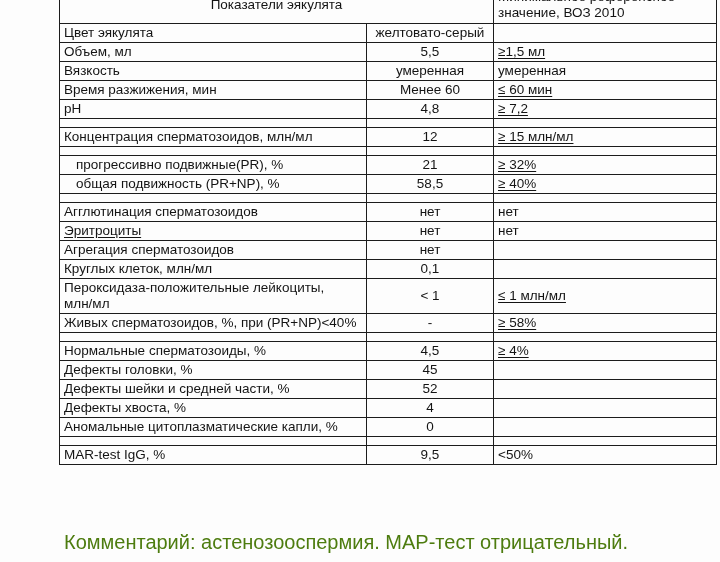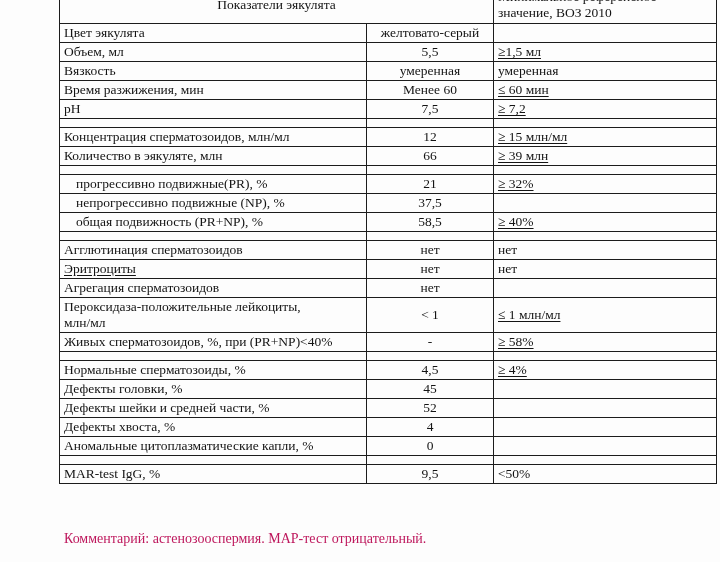--- a/index.html
+++ b/index.html
@@ -6,21 +6,21 @@
     margin: 0;
     padding: 0;
     background: #ffffff;
   }
   .page {
     position: relative;
     width: 720px;
     height: 562px;
     background: #fdfdfd;
     overflow: hidden;
-    font-family: Liberation Serif, serif;
+    font-family: Liberation Sans, sans-serif;
     color: #141414;
   }
   table.report {
     position: absolute;
     left: 59px;
     top: -14px;
     width: 657px;
     border-collapse: collapse;
     table-layout: fixed;
   }
@@ -54,22 +54,22 @@
   td.ref {
     padding-left: 7px;
   }
   .bold { font-weight: bold; }
   .u { text-decoration: underline; text-underline-offset: 2px; }
   tr.spacer-row td { height: 8px; padding: 0; }
   .comment {
     position: absolute;
     left: 64px;
     top: 531px;
-    font-size: 14px;
-    color: #be185d;
+    font-size: 20px;
+    color: #4d7c0f;
   }
 </style>
 </head>
 <body>
 
 <div class="page">
 
   <table class="report">
     <colgroup>
       <col style="width:307px">
@@ -101,54 +101,44 @@
           <td class="val">умеренная</td>
           <td class="ref">умеренная</td>
         </tr>
         <tr>
           <td class="lbl">Время разжижения, мин</td>
           <td class="val">Менее 60</td>
           <td class="ref u">≤ 60 мин</td>
         </tr>
         <tr>
           <td class="lbl">pH</td>
-          <td class="val">7,5</td>
+          <td class="val">4,8</td>
           <td class="ref u">≥ 7,2</td>
         </tr>
         <tr class="spacer-row">
           <td></td>
           <td></td>
           <td></td>
         </tr>
         <tr>
           <td class="lbl">Концентрация сперматозоидов, млн/мл</td>
           <td class="val">12</td>
           <td class="ref u">≥ 15 млн/мл</td>
         </tr>
-        <tr>
-          <td class="lbl">Количество в эякуляте, млн</td>
-          <td class="val">66</td>
-          <td class="ref u">≥ 39 млн</td>
-        </tr>
         <tr class="spacer-row">
           <td></td>
           <td></td>
           <td></td>
         </tr>
         <tr>
           <td class="lbl indent">прогрессивно подвижные(PR), %</td>
           <td class="val bold">21</td>
           <td class="ref u">≥ 32%</td>
         </tr>
         <tr>
-          <td class="lbl indent">непрогрессивно подвижные (NP), %</td>
-          <td class="val">37,5</td>
-          <td class="ref"></td>
-        </tr>
-        <tr>
           <td class="lbl indent">общая подвижность (PR+NP), %</td>
           <td class="val">58,5</td>
           <td class="ref u">≥ 40%</td>
         </tr>
         <tr class="spacer-row">
           <td></td>
           <td></td>
           <td></td>
         </tr>
         <tr>
@@ -157,20 +147,25 @@
           <td class="ref">нет</td>
         </tr>
         <tr>
           <td class="lbl u">Эритроциты</td>
           <td class="val">нет</td>
           <td class="ref">нет</td>
         </tr>
         <tr>
           <td class="lbl">Агрегация сперматозоидов</td>
           <td class="val">нет</td>
+          <td class="ref"></td>
+        </tr>
+        <tr>
+          <td class="lbl">Круглых клеток, млн/мл</td>
+          <td class="val">0,1</td>
           <td class="ref"></td>
         </tr>
         <tr>
           <td class="lbl">Пероксидаза-положительные лейкоциты,
 млн/мл</td>
           <td class="val">&lt; 1</td>
           <td class="ref u">≤ 1 млн/мл</td>
         </tr>
         <tr>
           <td class="lbl">Живых сперматозоидов, %, при (PR+NP)&lt;40%</td>

